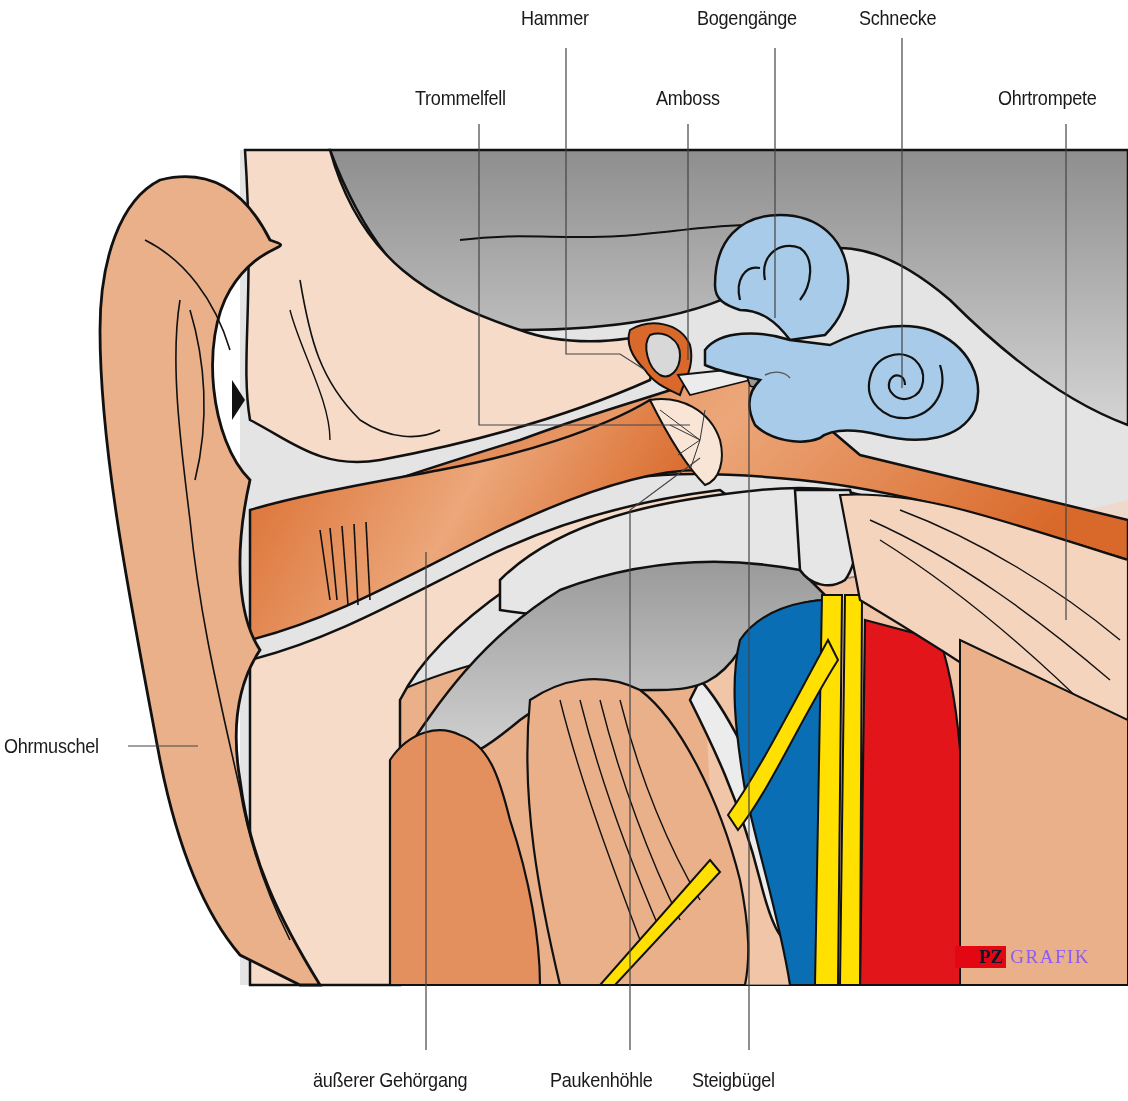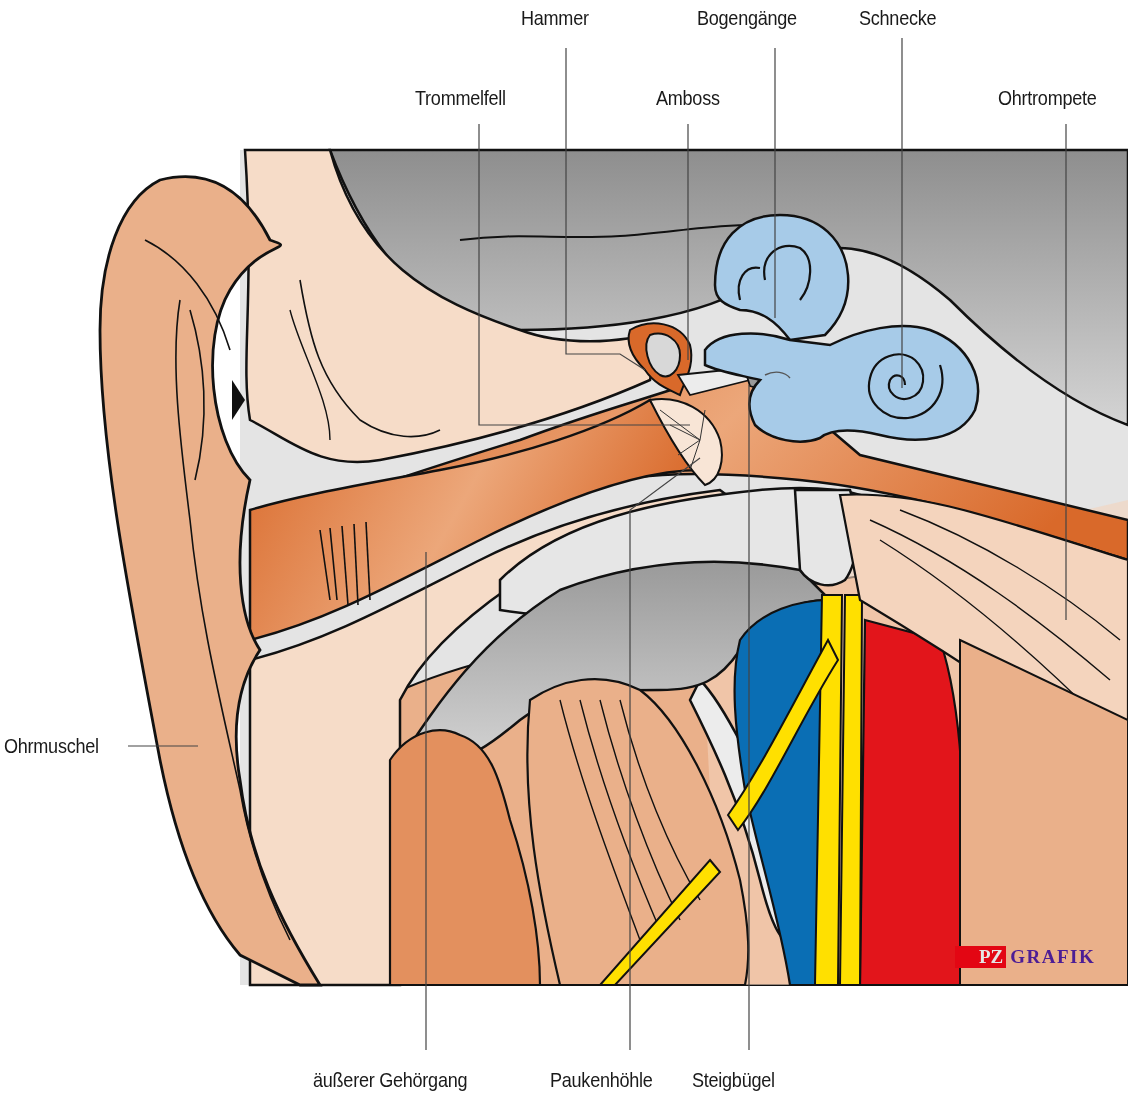--- a/index.html
+++ b/index.html
@@ -3,24 +3,24 @@
 <meta charset="utf-8">
 <style>
   html, body { margin:0; padding:0; background:#ffffff; }
   body { width:1128px; height:1101px; position:relative; overflow:hidden;
          font-family:"Liberation Sans", "DejaVu Sans", sans-serif; }
   #stage { position:absolute; left:0; top:0; width:1128px; height:1101px;border-radius:16px; }
   .lbl { position:absolute; font-size:21px; color:#1a1a1a; white-space:nowrap;
          font-family:"Liberation Sans", sans-serif; letter-spacing:-0.3px;
          transform:scaleX(0.86); transform-origin:left top; }
   .logo { position:absolute; left:955px; top:946px; height:22px; display:flex; align-items:center; }
-  .logo .pz { background:#e30613; color:#e5e5e5; font-family:"Liberation Serif", serif; font-weight:bold;
+  .logo .pz { background:#e30613; color:#0f172a; font-family:"Liberation Serif", serif; font-weight:bold;
               font-size:19px; padding:0 3px 0 24px; height:22px; line-height:22px; }
-  .logo .gr { color:#4c1d95; font-family:"Liberation Serif", serif; font-size:19px; letter-spacing:1.5px;
-              padding-left:4px; line-height:22px;font-weight:bold; }
+  .logo .gr { color:#8b5cf6; font-family:"Liberation Serif", serif; font-size:19px; letter-spacing:1.5px;
+              padding-left:4px; line-height:22px; }
 </style>
 </head>
 <body>
 
 <div id="stage">
 <svg width="1128" height="1101" viewBox="0 0 1128 1101">
   <defs>
     <linearGradient id="gGray" x1="0" y1="0" x2="0" y2="1">
       <stop offset="0" stop-color="#8e8e8e"></stop>
           <stop offset="1" stop-color="#d4d4d4"></stop>

